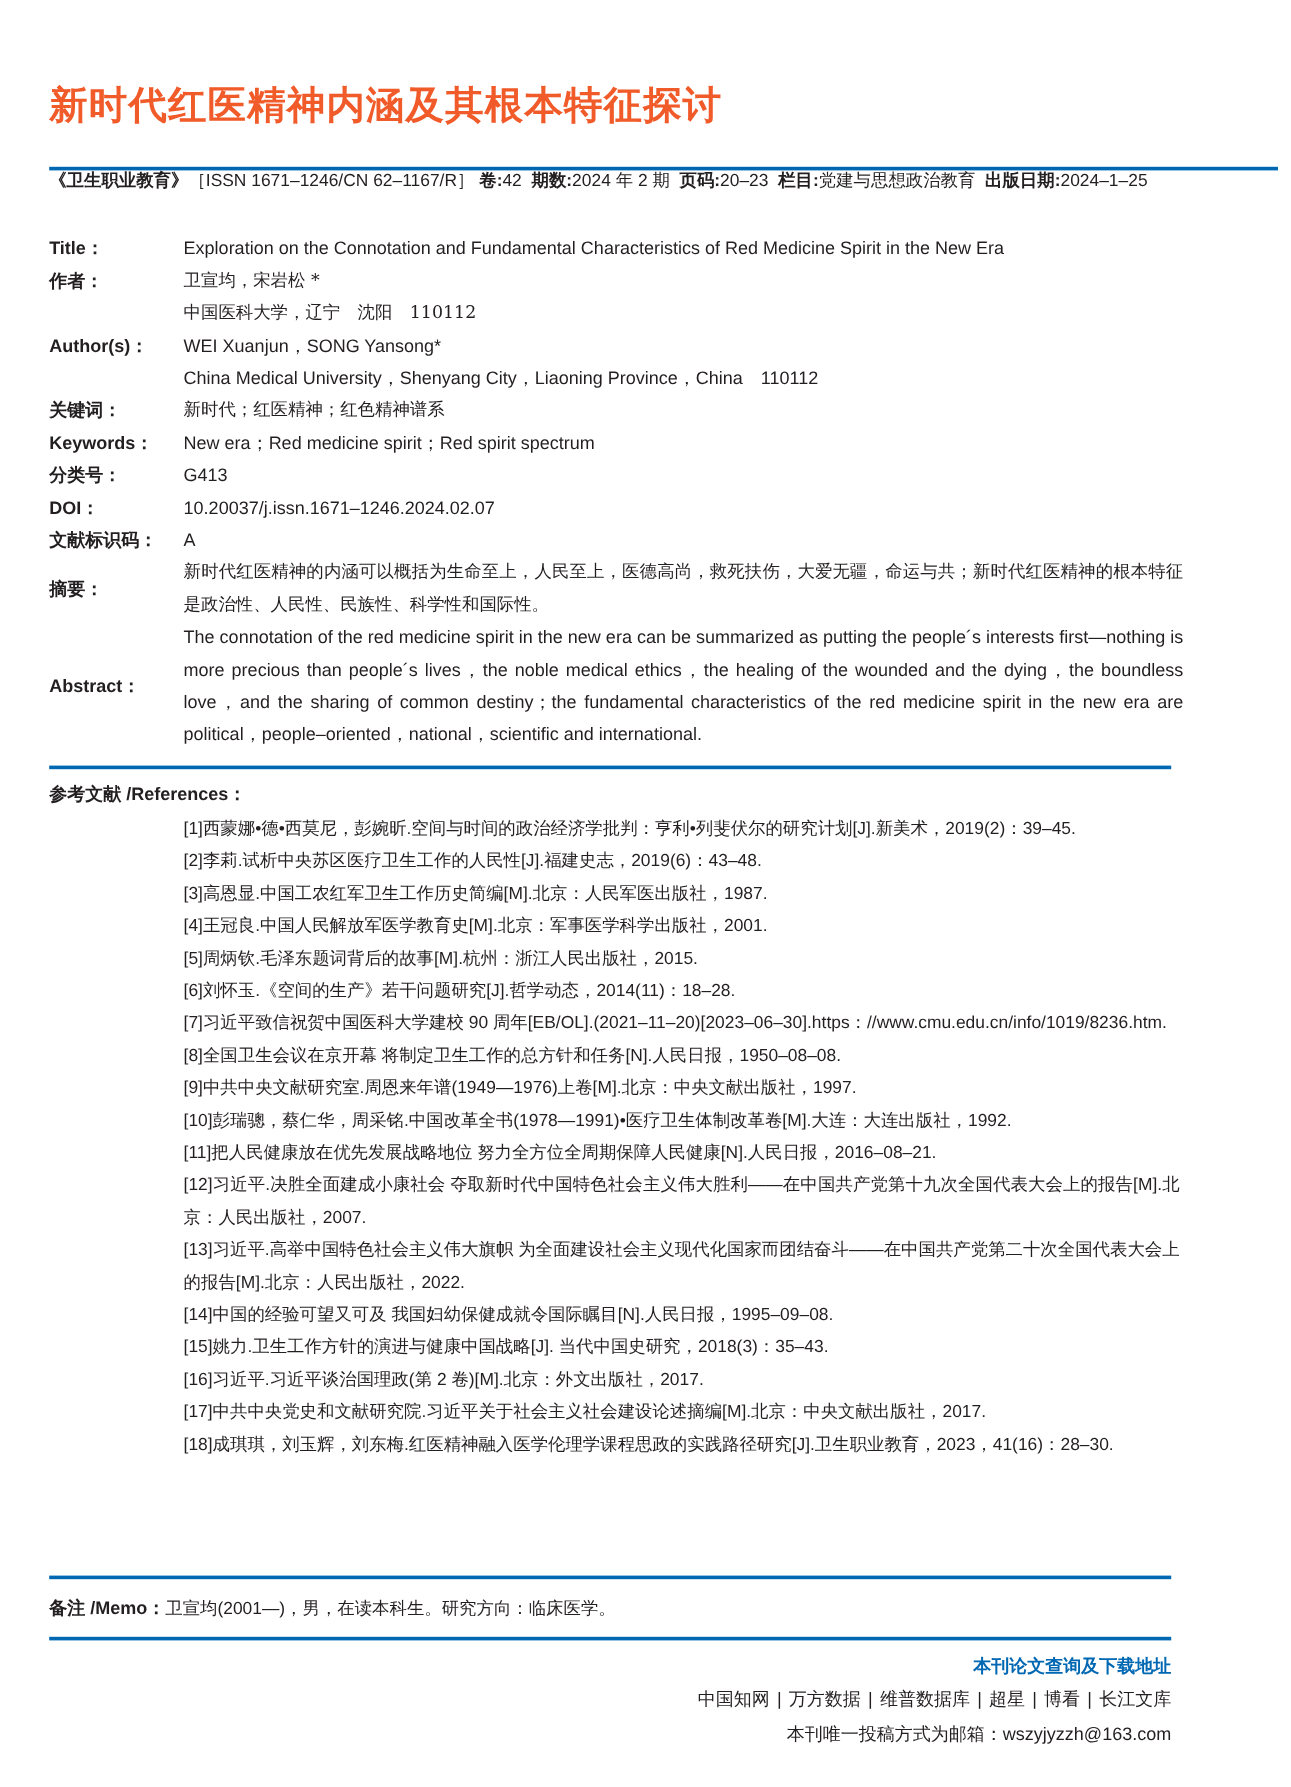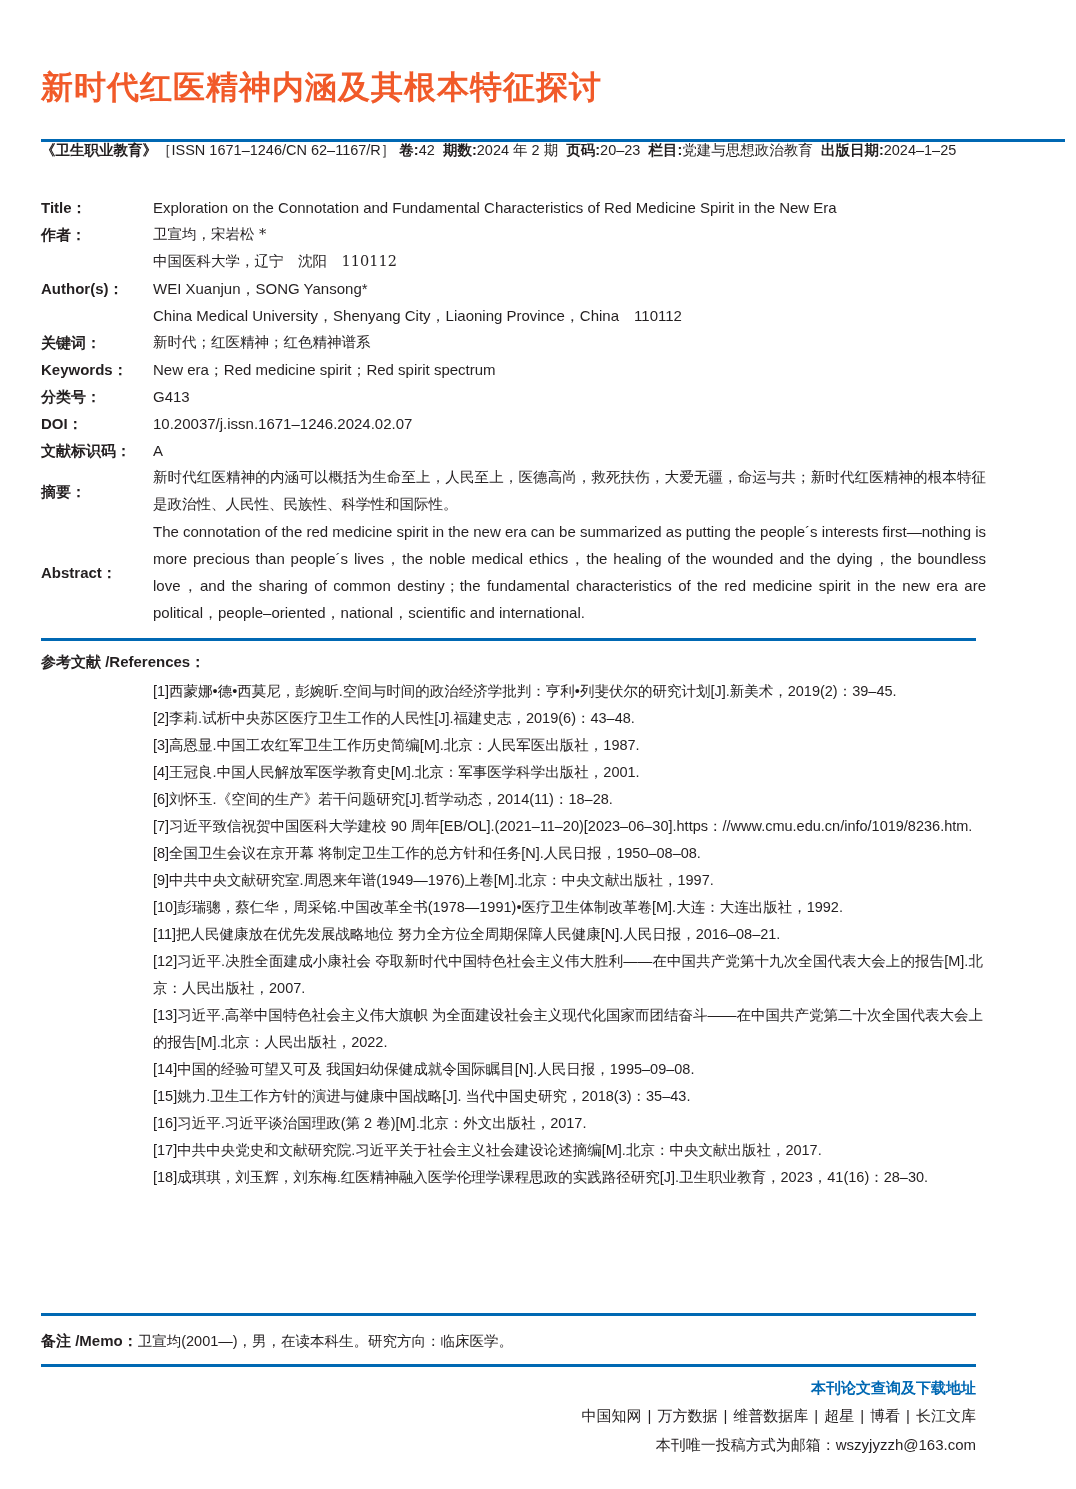--- a/index.html
+++ b/index.html
@@ -121,20 +121,21 @@
 
 <div class="rule r2"></div>
 
 <div class="refs-head">参考文献 /References：</div>
 
 <div class="refs">
   <div>[1]西蒙娜•德•西莫尼，彭婉昕.空间与时间的政治经济学批判：亨利•列斐伏尔的研究计划[J].新美术，2019(2)：39–45.</div>
   <div>[2]李莉.试析中央苏区医疗卫生工作的人民性[J].福建史志，2019(6)：43–48.</div>
   <div>[3]高恩显.中国工农红军卫生工作历史简编[M].北京：人民军医出版社，1987.</div>
   <div>[4]王冠良.中国人民解放军医学教育史[M].北京：军事医学科学出版社，2001.</div>
+  <div>[5]周炳钦.毛泽东题词背后的故事[M].杭州：浙江人民出版社，2015.</div>
   <div>[6]刘怀玉.《空间的生产》若干问题研究[J].哲学动态，2014(11)：18–28.</div>
   <div>[7]习近平致信祝贺中国医科大学建校 90 周年[EB/OL].(2021–11–20)[2023–06–30].https：//www.cmu.edu.cn/info/1019/8236.htm.</div>
   <div>[8]全国卫生会议在京开幕 将制定卫生工作的总方针和任务[N].人民日报，1950–08–08.</div>
   <div>[9]中共中央文献研究室.周恩来年谱(1949—1976)上卷[M].北京：中央文献出版社，1997.</div>
   <div>[10]彭瑞骢，蔡仁华，周采铭.中国改革全书(1978—1991)•医疗卫生体制改革卷[M].大连：大连出版社，1992.</div>
   <div>[11]把人民健康放在优先发展战略地位 努力全方位全周期保障人民健康[N].人民日报，2016–08–21.</div>
   <div>[12]习近平.决胜全面建成小康社会 夺取新时代中国特色社会主义伟大胜利——在中国共产党第十九次全国代表大会上的报告[M].北京：人民出版社，2007.</div>
   <div>[13]习近平.高举中国特色社会主义伟大旗帜 为全面建设社会主义现代化国家而团结奋斗——在中国共产党第二十次全国代表大会上的报告[M].北京：人民出版社，2022.</div>
   <div>[14]中国的经验可望又可及 我国妇幼保健成就令国际瞩目[N].人民日报，1995–09–08.</div>
   <div>[15]姚力.卫生工作方针的演进与健康中国战略[J]. 当代中国史研究，2018(3)：35–43.</div>

